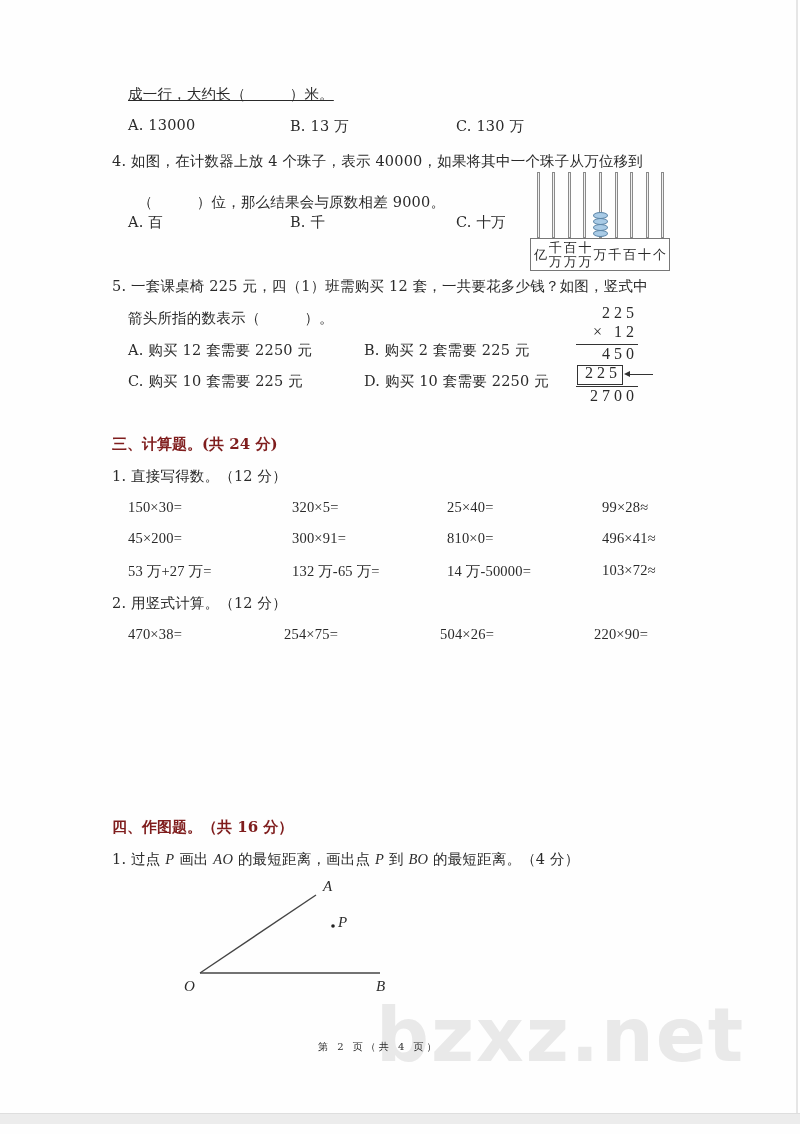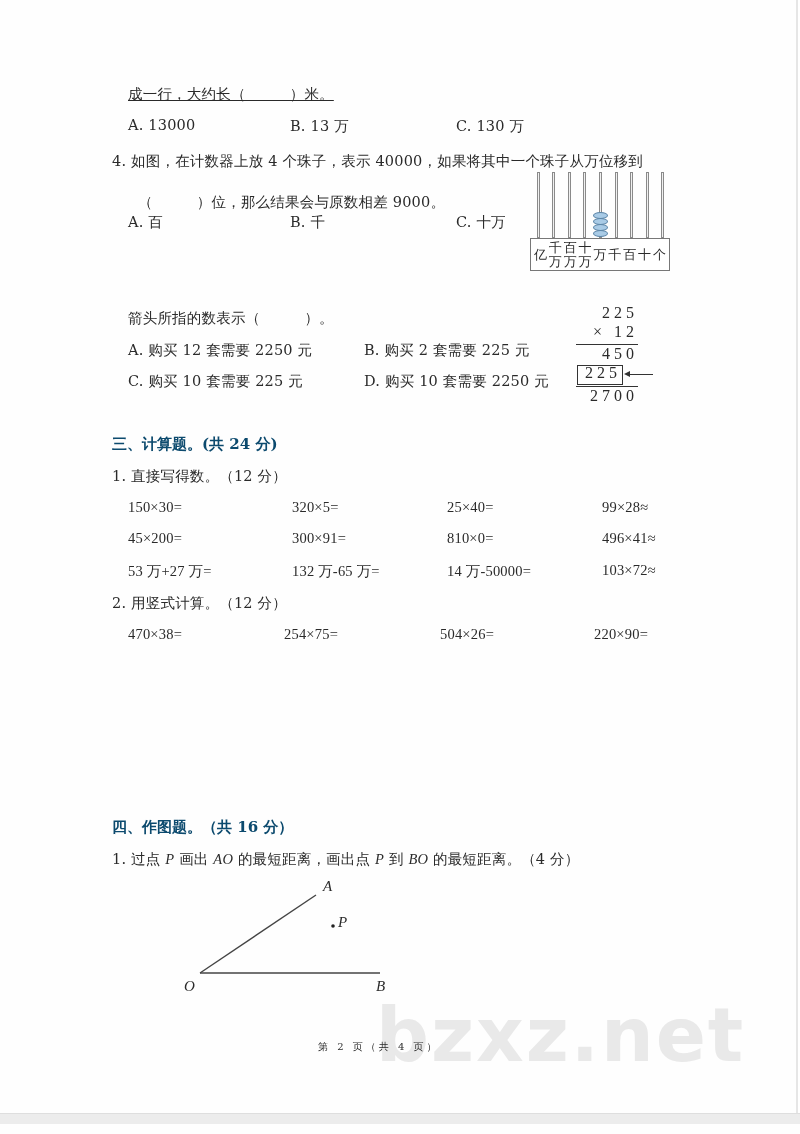--- a/index.html
+++ b/index.html
@@ -14,21 +14,21 @@
       background: #fefefe; border-right: 2px solid #e6e6e6;
     }
     .page-gap {
       position: absolute; left: 0; top: 1113px; width: 800px; height: 10px;
       background: #ececec; border-top: 1px solid #dedede; border-bottom: 1px solid #dedede;
     }
     .next-page {
       position: absolute; left: 0; top: 1124px; width: 800px; height: 10px; background: #fefefe;
     }
     .t { position: absolute; font-size: 14.5px; white-space: nowrap; letter-spacing: 0.2px; }
-    .h { position: absolute; font-size: 15px; font-weight: bold; white-space: nowrap; color: #0c4a6e; }
+    .h { position: absolute; font-size: 15px; font-weight: bold; white-space: nowrap; color: #7f1d1d; }
     .math { font-family: "Liberation Serif", serif; }
     .it { font-style: italic; }
 
     
     .abacus { position: absolute; left: 530px; top: 168px; width: 142px; height: 104px; }
     .rod { position: absolute; top: 4px; width: 3px; height: 66px; border: 1px solid #8a8a8a; background: #f0f0f0; box-sizing: border-box; }
     .bead { position: absolute; width: 13px; height: 5px; border-radius: 50%; background: #a9cbe6; border: 1px solid #5d86a8; }
     .abacus-base {
       position: absolute; left: 0; top: 70px; width: 140px; height: 33px;
       border: 1px solid #777; background: #fff;
@@ -97,20 +97,21 @@
         <span>万</span>
       </span>
       <span>万</span>
       <span>千</span>
       <span>百</span>
       <span>十</span>
       <span>个</span>
     </div>
   </div>
 
+  <div class="t" style="left:112px;top:277px;">5. 一套课桌椅 225 元，四（1）班需购买 12 套，一共要花多少钱？如图，竖式中</div>
   <div class="t" style="left:128px;top:309px;">箭头所指的数表示（　　　）。</div>
   <div class="t" style="left:128px;top:341px;">A. 购买 12 套需要 2250 元</div>
   <div class="t" style="left:364px;top:341px;">B. 购买 2 套需要 225 元</div>
   <div class="t" style="left:128px;top:372px;">C. 购买 10 套需要 225 元</div>
   <div class="t" style="left:364px;top:372px;">D. 购买 10 套需要 2250 元</div>
 
   <div class="vm">
     <div class="vm-row" style="top:0px;">225</div>
     <div class="vm-row" style="top:19px;">× 12</div>
     <div class="vm-line" style="top:40px;"></div>

